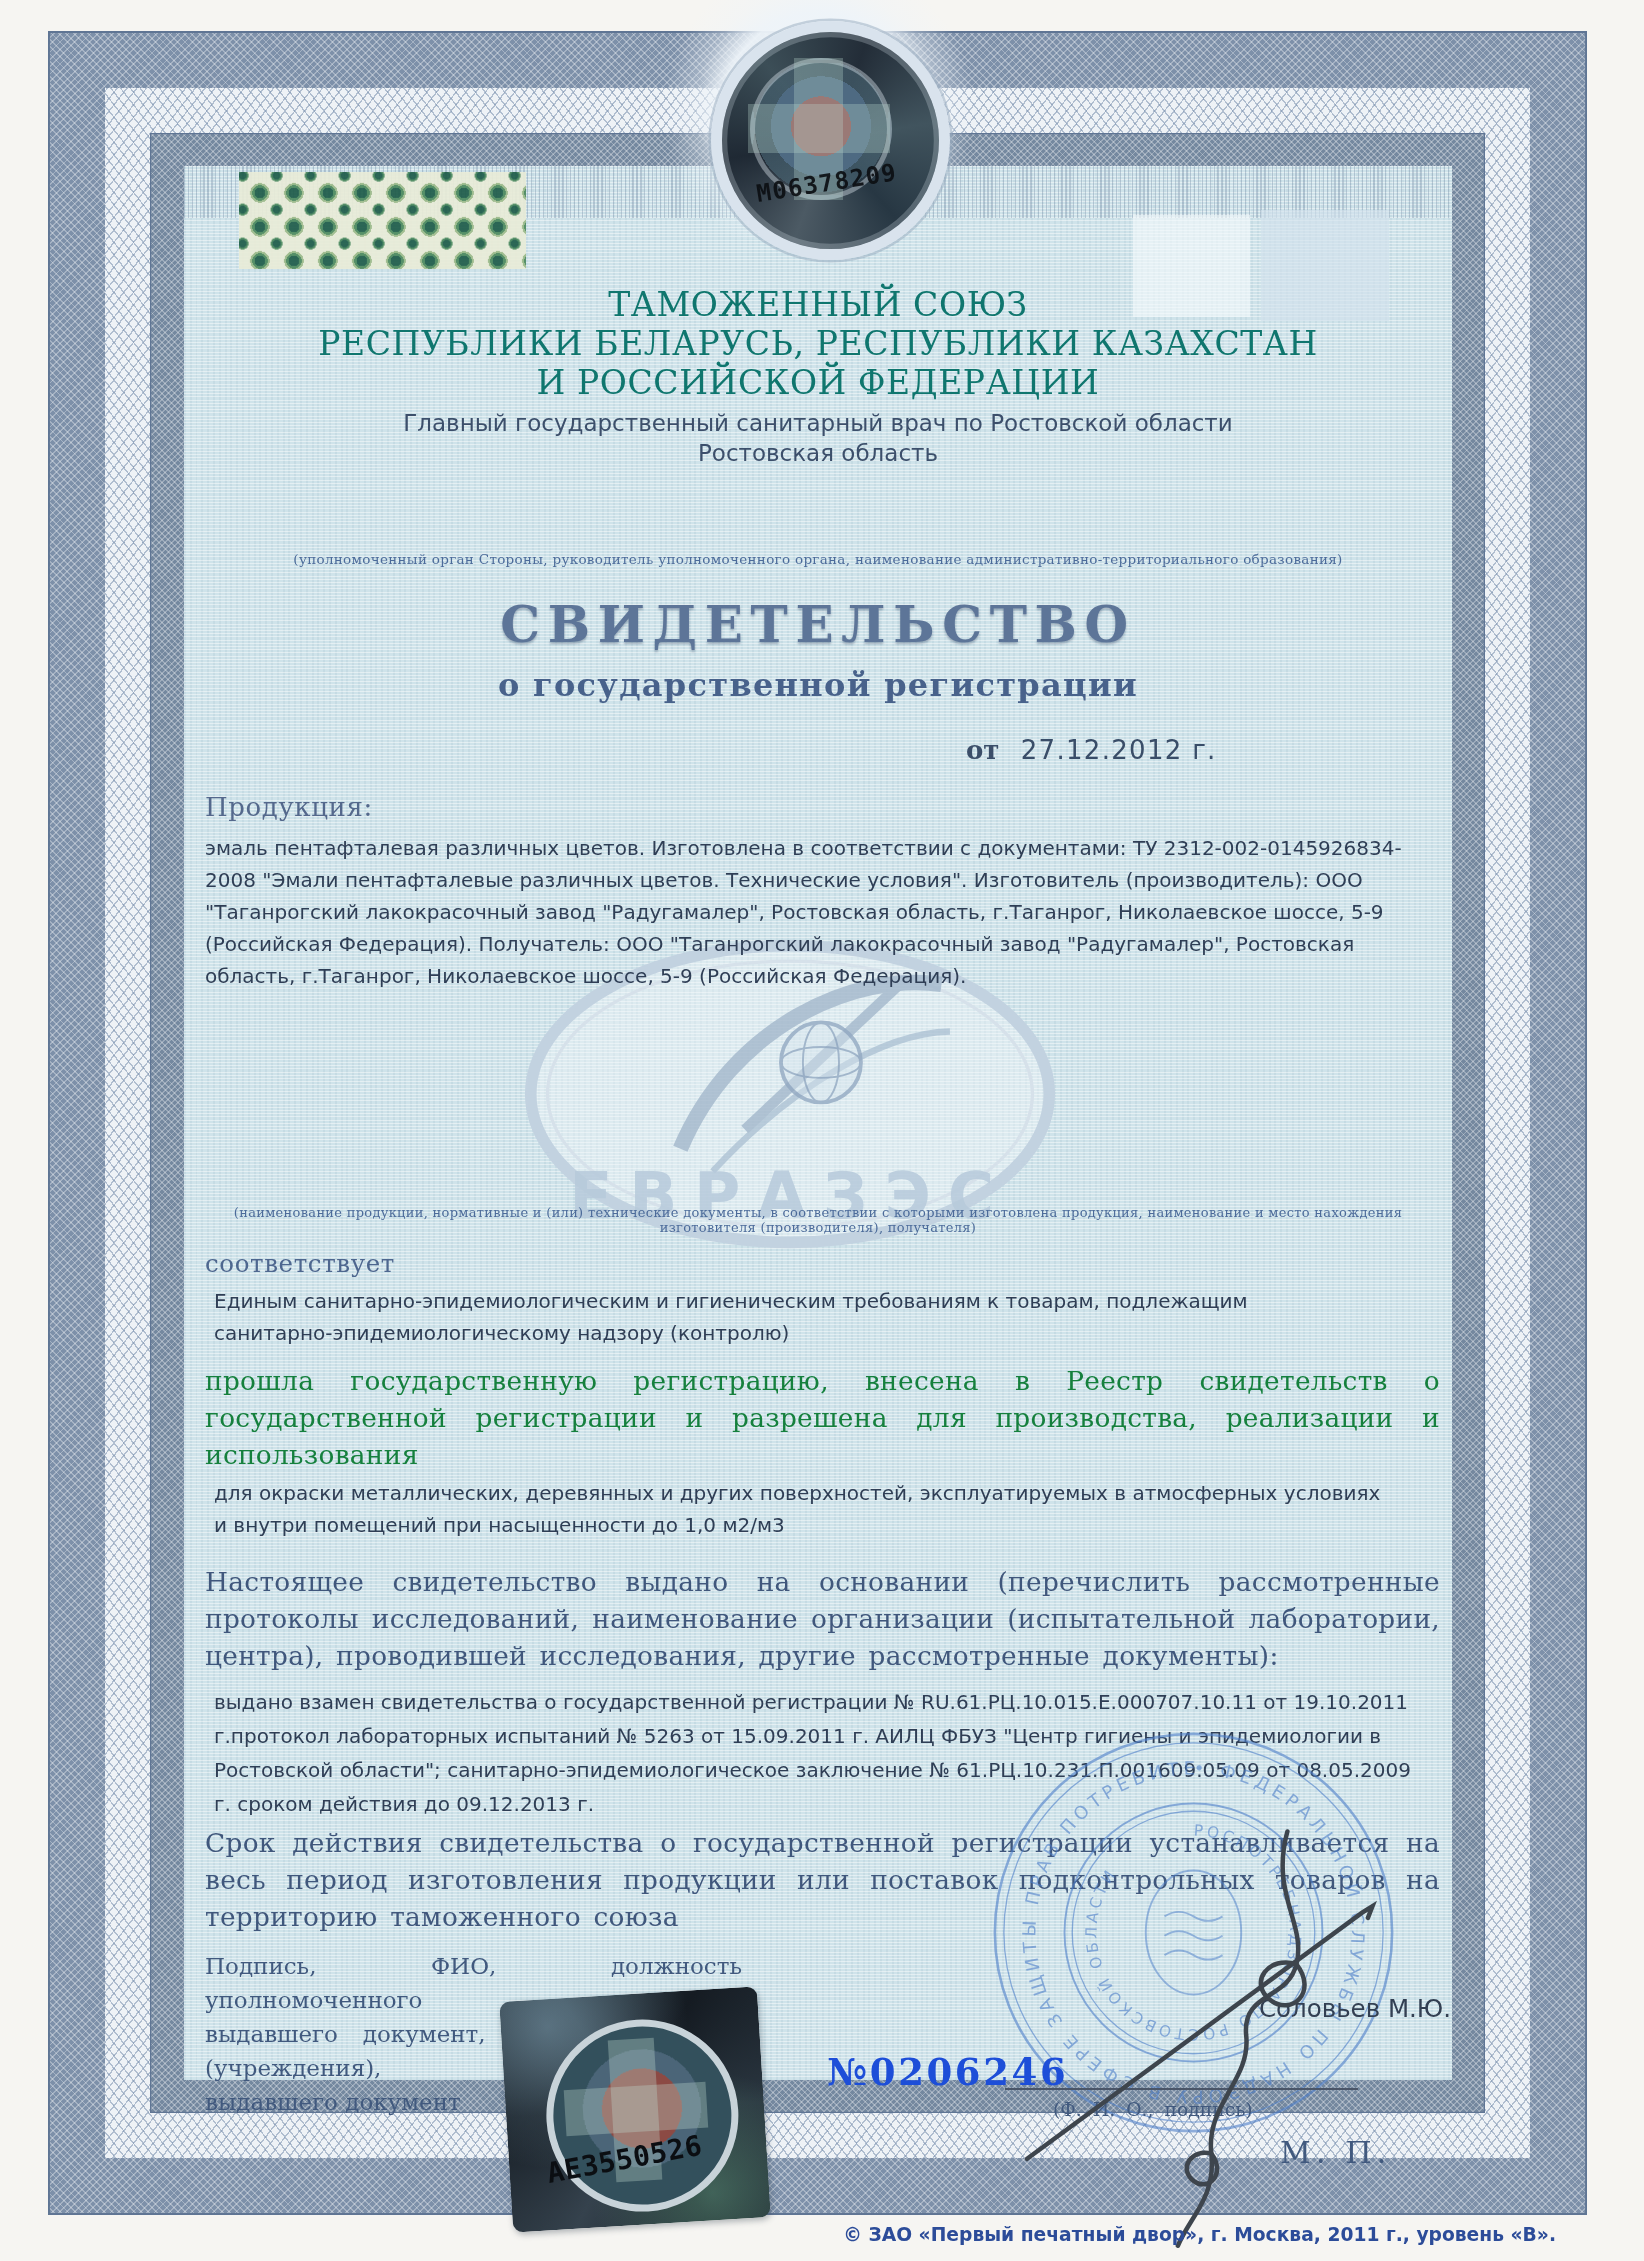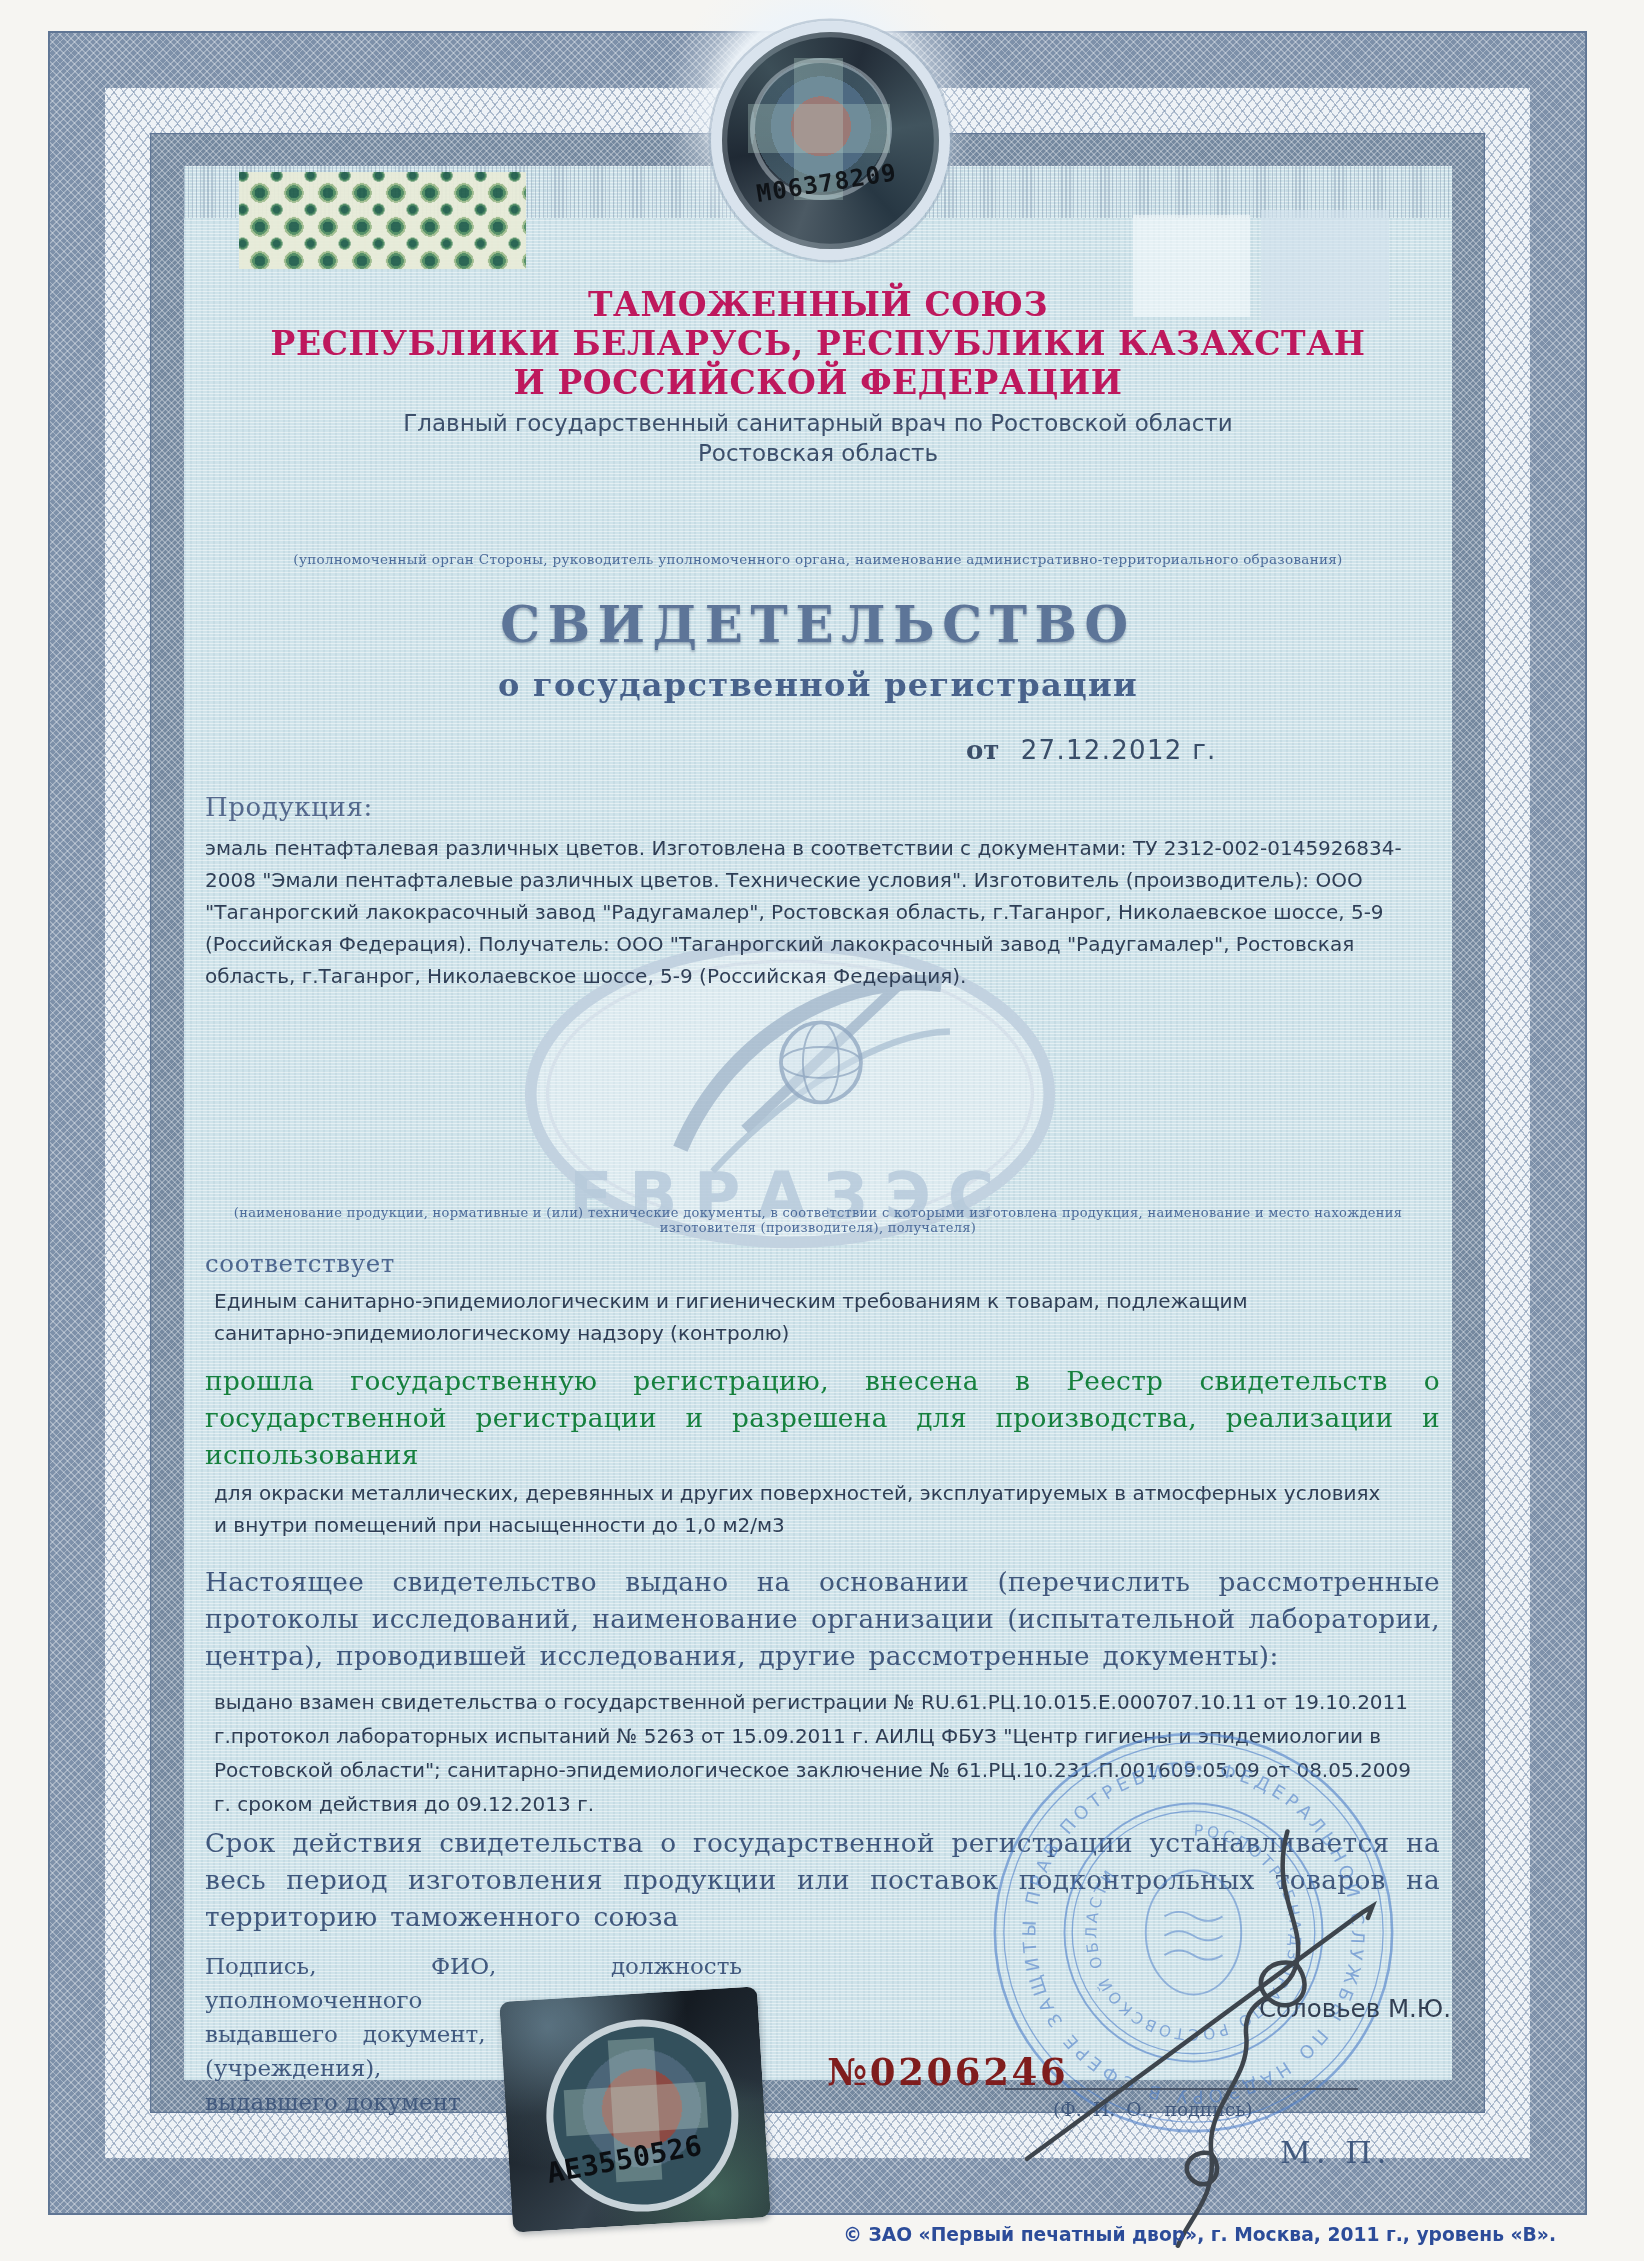--- a/index.html
+++ b/index.html
@@ -44,40 +44,40 @@
   .medallion .inner-ring{position:absolute;left:28px;top:26px;width:132px;height:132px;border-radius:50%;
     border:5.2px solid rgba(225,236,243,.4);
     background:radial-gradient(circle at 50% 48%,#8c5050 0 30px,#4e6a82 30px 50px,rgba(70,96,110,.7) 50px 66px,transparent 66px);}
   .medallion .cross-h{position:absolute;left:26px;top:72px;width:142px;height:49px;background:rgba(190,220,208,.30);}
   .medallion .cross-v{position:absolute;left:72px;top:26px;width:49px;height:142px;background:rgba(190,220,208,.30);}
   .serial-top{position:absolute;left:34px;top:137px;transform:rotate(-9deg);
     font-family:"DejaVu Sans Mono",monospace;font-weight:bold;font-size:24px;color:#0c0f13;letter-spacing:1.3px;opacity:.92;}
 
   
   .center{left:184px;right:193px;text-align:center;}
-  .hdr-serif{font-weight:bold;color:#be185d;font-size:33px;line-height:39px;letter-spacing:0.6px;}
+  .hdr-serif{font-weight:normal;color:#0f766e;font-size:33px;line-height:39px;letter-spacing:0.6px;}
   .hdr-sans{font-family:"DejaVu Sans",sans-serif;color:#3c4f6b;font-size:23px;line-height:30px;}
   .note{font-size:13.5px;color:#4c6b9a;letter-spacing:0.3px;}
   .doc-title{font-size:50px;font-weight:bold;color:#5d7598;letter-spacing:7.7px;
     text-shadow:0 1.9px 2.6px rgba(43,62,94,.38);}
   .doc-subtitle{font-size:32px;font-weight:bold;color:#48628b;letter-spacing:1.3px;}
   .no-sign{font-size:30px;color:#3b4e69;border-bottom:1.9px solid #3b4e69;padding:0 3.9px 1.3px 1.3px;}
   .reg-number{font-family:"DejaVu Sans",sans-serif;font-size:24.5px;color:#394d68;letter-spacing:1.3px;}
   .ot{font-size:26px;font-weight:bold;color:#3b4e69;}
   .date{font-family:"DejaVu Sans",sans-serif;font-size:26px;color:#394d68;letter-spacing:1.3px;}
   .sec-label{font-size:26px;color:#54688c;letter-spacing:0.6px;}
   .body-sans{font-family:"DejaVu Sans",sans-serif;font-size:20px;line-height:32px;color:#2f3e55;}
   .body-serif{font-size:26.4px;line-height:37px;color:#15803d;text-align:justify;word-spacing:3.9px;letter-spacing:0.3px;}
   .body-serif.dark{color:#40577c;}
   .cap-line{font-size:23px;line-height:34px;color:#41597e;text-align:justify;-moz-text-align-last:justify;text-align-last:justify;}
   .cap-line.last{text-align:left;text-align-last:left;}
   .signer{font-family:"DejaVu Sans",sans-serif;font-size:24.5px;color:#333f52;}
   .fio-note{font-size:18.7px;color:#41597e;word-spacing:5.2px;}
   .mp{font-size:30px;color:#41597e;letter-spacing:5.2px;}
-  .red-number{font-size:37px;font-weight:bold;color:#7f1d1d;letter-spacing:2.6px;}
+  .red-number{font-size:37px;font-weight:bold;color:#1d4ed8;letter-spacing:2.6px;}
   .copyright{font-family:"DejaVu Sans",sans-serif;font-weight:bold;font-size:18.7px;color:#2c4c99;}
 
   .sig-line{left:1005px;top:2088px;width:353px;height:1.9px;background:#4a5568;}
 
   
   .sticker{left:506px;top:1994px;width:258px;height:231px;transform:rotate(-3.5deg);border-radius:10.3px;
     background:
       radial-gradient(circle at 78% 88%,rgba(95,150,125,.55),transparent 42%),
       radial-gradient(circle at 18% 12%,rgba(140,175,195,.5),transparent 48%),
       conic-gradient(from 30deg,#151b22,#2a3640,#1a2129,#35424d,#161d24,#2c3a43,#151b22);

